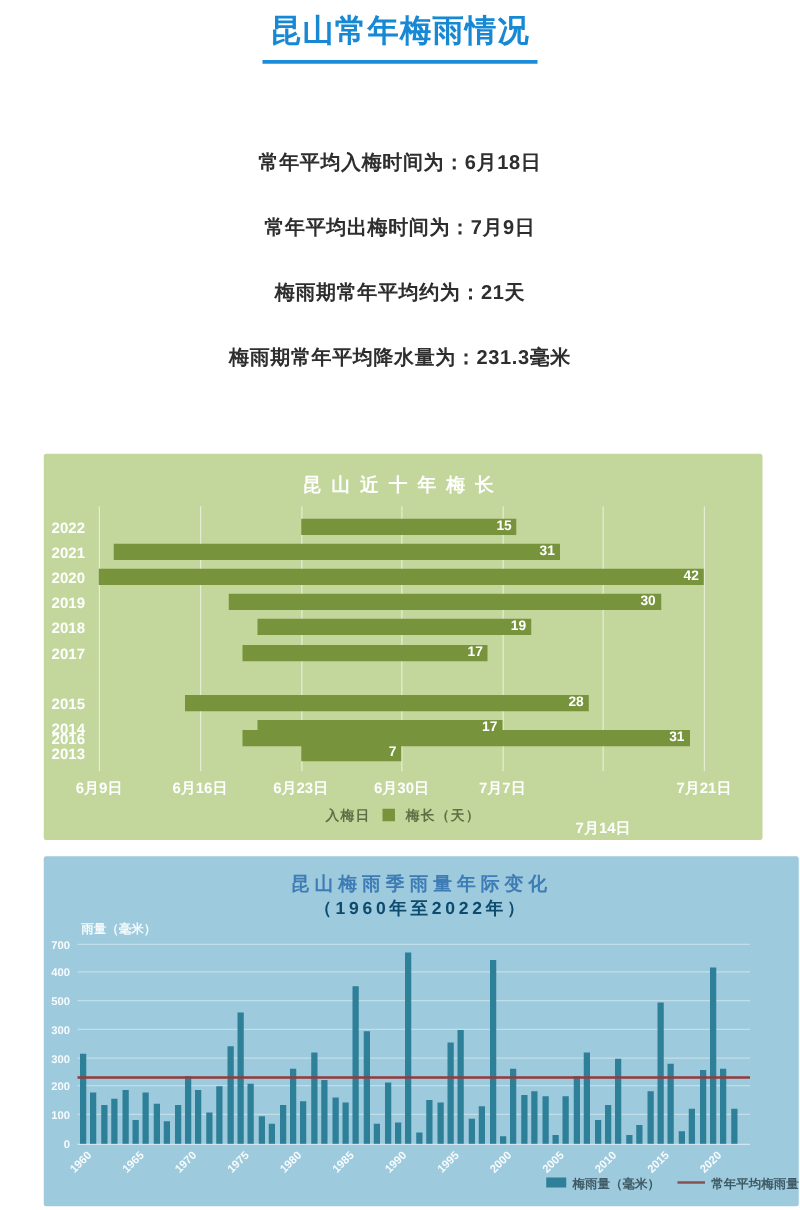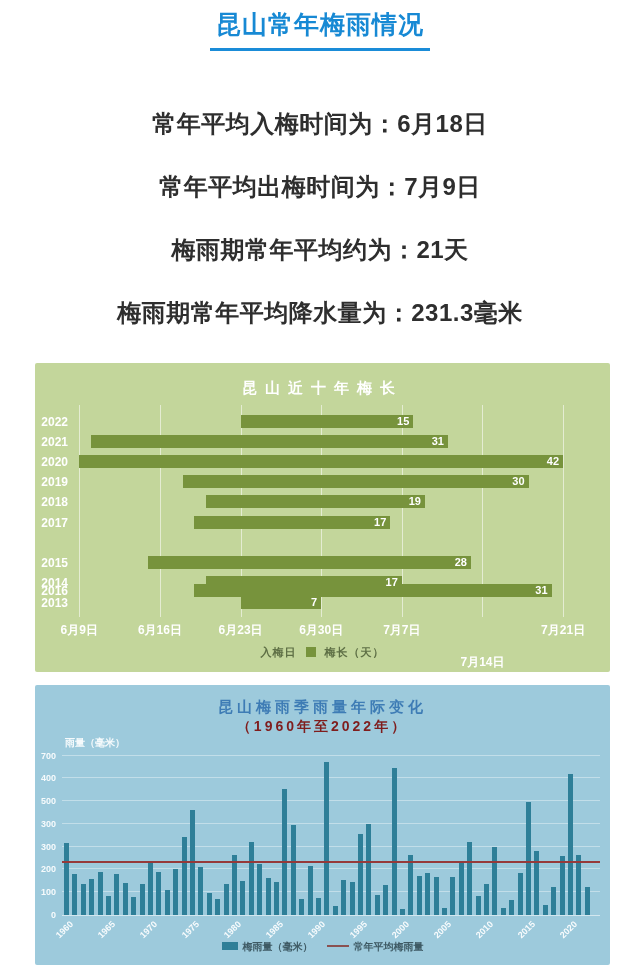--- a/index.html
+++ b/index.html
@@ -4,56 +4,56 @@
 <style>
   html,body{margin:0;padding:0;width:640px;height:968px;background:#fff;overflow:hidden;
     font-family:"Liberation Sans","DejaVu Sans",sans-serif;font-weight:700;}
   .page{position:relative;width:640px;height:816px;background:#fff;}
   
   .titlewrap{position:absolute;top:8px;left:0;width:100%;text-align:center;}
   .main-title{display:inline-block;font-size:25px;color:#1789D4;letter-spacing:1px;
     padding:0 6px 7px 6px;border-bottom:3px solid #1A8CD8;margin:0;}
   
   .info{position:absolute;top:108px;left:0;width:100%;text-align:center;color:#2e2e2e;}
-  .info p{margin:0 0 31px 0;font-size:24px;letter-spacing:0.5px;}
+  .info p{margin:12px 0 31px 0;font-size:16px;letter-spacing:0.5px;}
   
   .gchart{position:absolute;left:35px;top:363px;width:575px;height:309px;background:#C3D69B;border-radius:2px;}
   .g-title{position:absolute;top:16px;left:0;width:100%;text-align:center;color:#fff;
     font-size:15px;letter-spacing:8px;}
   .g-plot{position:absolute;left:27px;top:42px;width:538px;height:212px;}
   .vline{position:absolute;top:0;bottom:0;width:1px;background:rgba(255,255,255,0.55);}
   .g-rows{position:absolute;left:0;top:7px;width:100%;height:201px;}
   .g-row{position:absolute;left:0;width:100%;height:20px;}
   .g-year{position:absolute;left:-26px;width:32px;text-align:right;color:#fff;font-size:12px;line-height:20px;}
   .g-bar{position:absolute;height:13px;top:3px;background:#77933C;}
   .g-bar span{position:absolute;right:4px;top:0;color:#fff;font-size:11px;line-height:13px;}
   .g-xlabel{position:absolute;top:calc(100% + 5px);transform:translateX(-50%);
     color:#fff;font-size:12px;white-space:nowrap;}
   .g-legend{position:absolute;bottom:12px;left:0;width:100%;text-align:center;
     color:#5E6F45;font-size:11px;letter-spacing:1px;}
   .g-swatch{display:inline-block;width:10px;height:10px;background:#77933C;
     vertical-align:-1px;margin:0 5px;}
   
-  .bchart{position:absolute;left:35px;top:685px;width:575px;height:280px;background:#9DCADC;border-radius:2px;}
+  .bchart{position:absolute;left:35px;top:685px;width:575px;height:280px;background:#9DCADC;border-radius:2px;padding-left:29px;}
   .b-title{position:absolute;top:13px;left:0;width:100%;text-align:center;color:#3E7CB5;
     font-size:15px;letter-spacing:4px;}
-  .b-subtitle{position:absolute;top:33px;left:0;width:100%;text-align:center;color:#7f1d1d;
+  .b-subtitle{position:absolute;top:33px;left:0;width:100%;text-align:center;color:#0c4a6e;
     font-size:14px;letter-spacing:3px;}
   .b-ylabel{position:absolute;left:30px;top:51px;color:rgba(255,255,255,0.9);font-size:10px;}
   .b-plot{position:absolute;left:27px;top:66px;width:538px;height:164px;
     border-bottom:1px solid rgba(255,255,255,0.55);}
   .hline{position:absolute;left:0;right:0;height:1px;background:rgba(255,255,255,0.38);}
   .b-ytick{position:absolute;right:calc(100% + 6px);transform:translateY(50%);
     color:rgba(255,255,255,0.92);font-size:9px;}
   .b-bar{position:absolute;bottom:0;width:5px;background:#2E7F98;}
   .b-avg{position:absolute;left:0;right:0;height:2px;background:#963A3A;}
   .b-xanchor{position:absolute;width:0;height:0;}
   .b-xlabel{position:absolute;right:2px;top:0;transform:rotate(-45deg);transform-origin:100% 0;
     color:rgba(255,255,255,0.92);font-size:9px;white-space:nowrap;}
-  .b-legend{position:absolute;bottom:11px;left:0;width:100%;text-align:center;
+  .b-legend{position:absolute;bottom:11px;left:0;width:100%;text-align:right;
     color:#3E5A64;font-size:10px;}
   .b-swatch{display:inline-block;width:16px;height:8px;background:#2E7F98;
     vertical-align:0px;margin-right:5px;}
   .b-lineswatch{display:inline-block;width:22px;height:2px;background:#8A5151;
     vertical-align:3px;margin:0 5px 0 14px;}
 </style>
 </head>
 <body>
 
 <div class="page">

